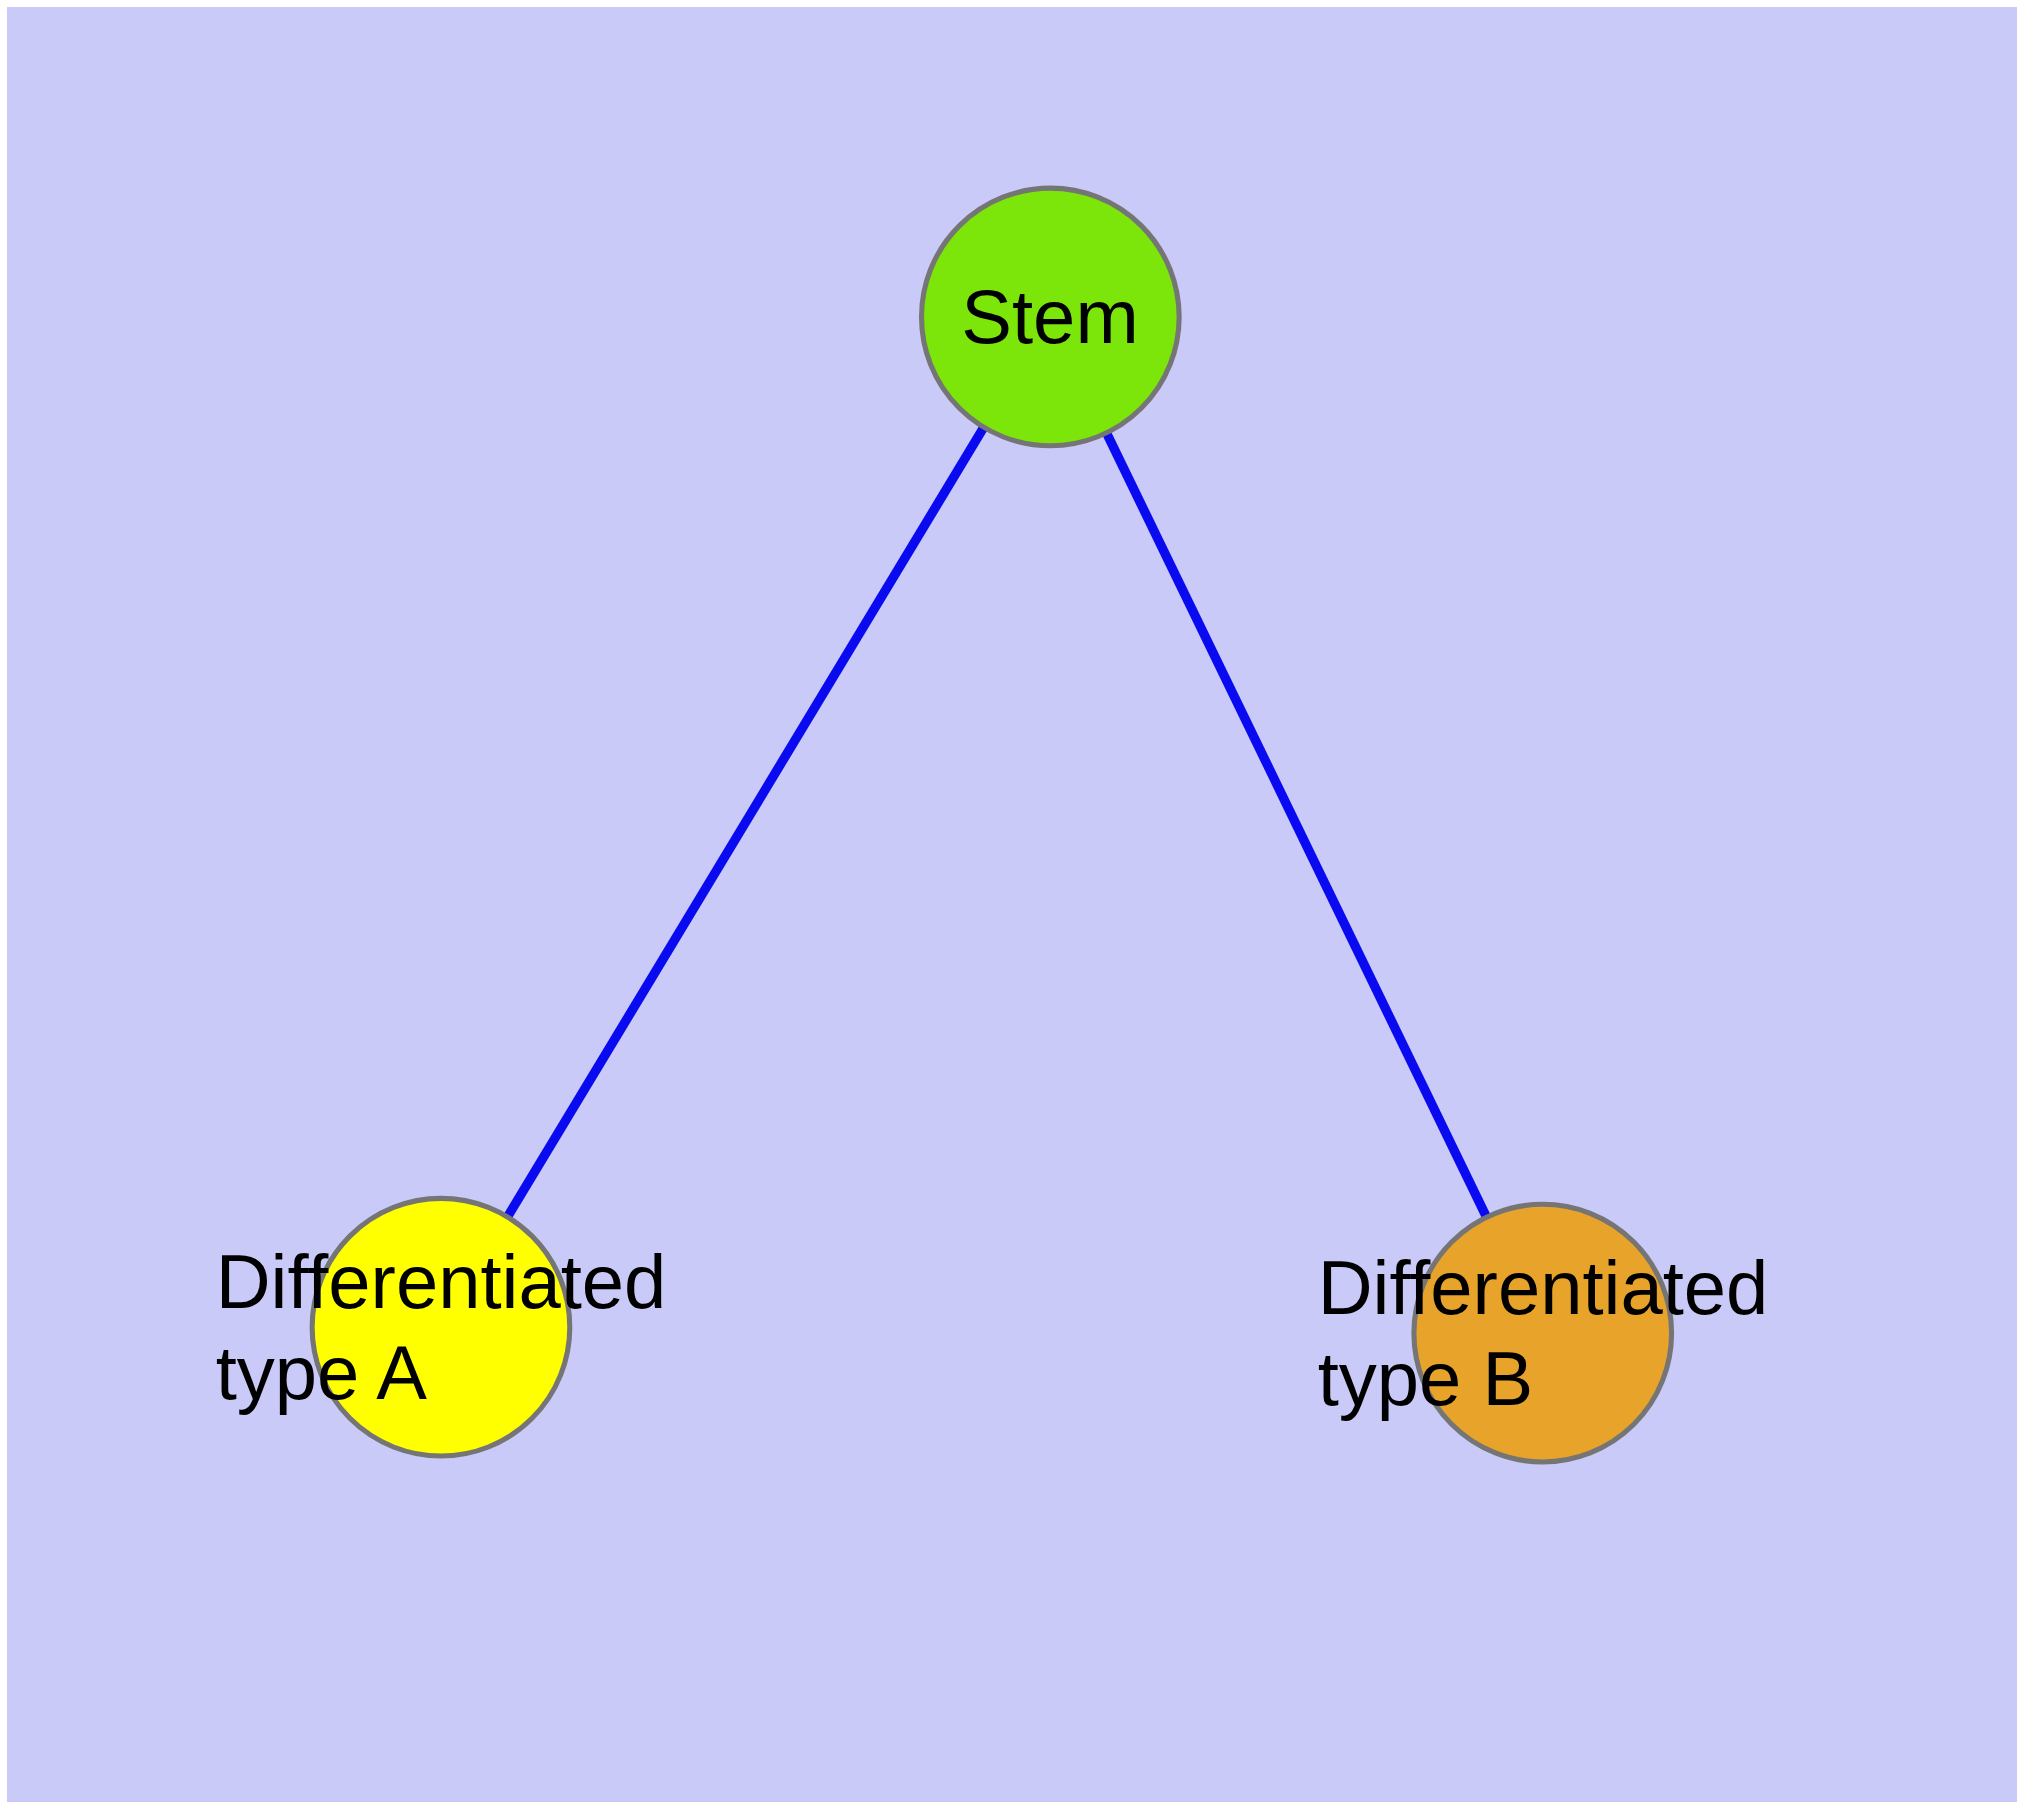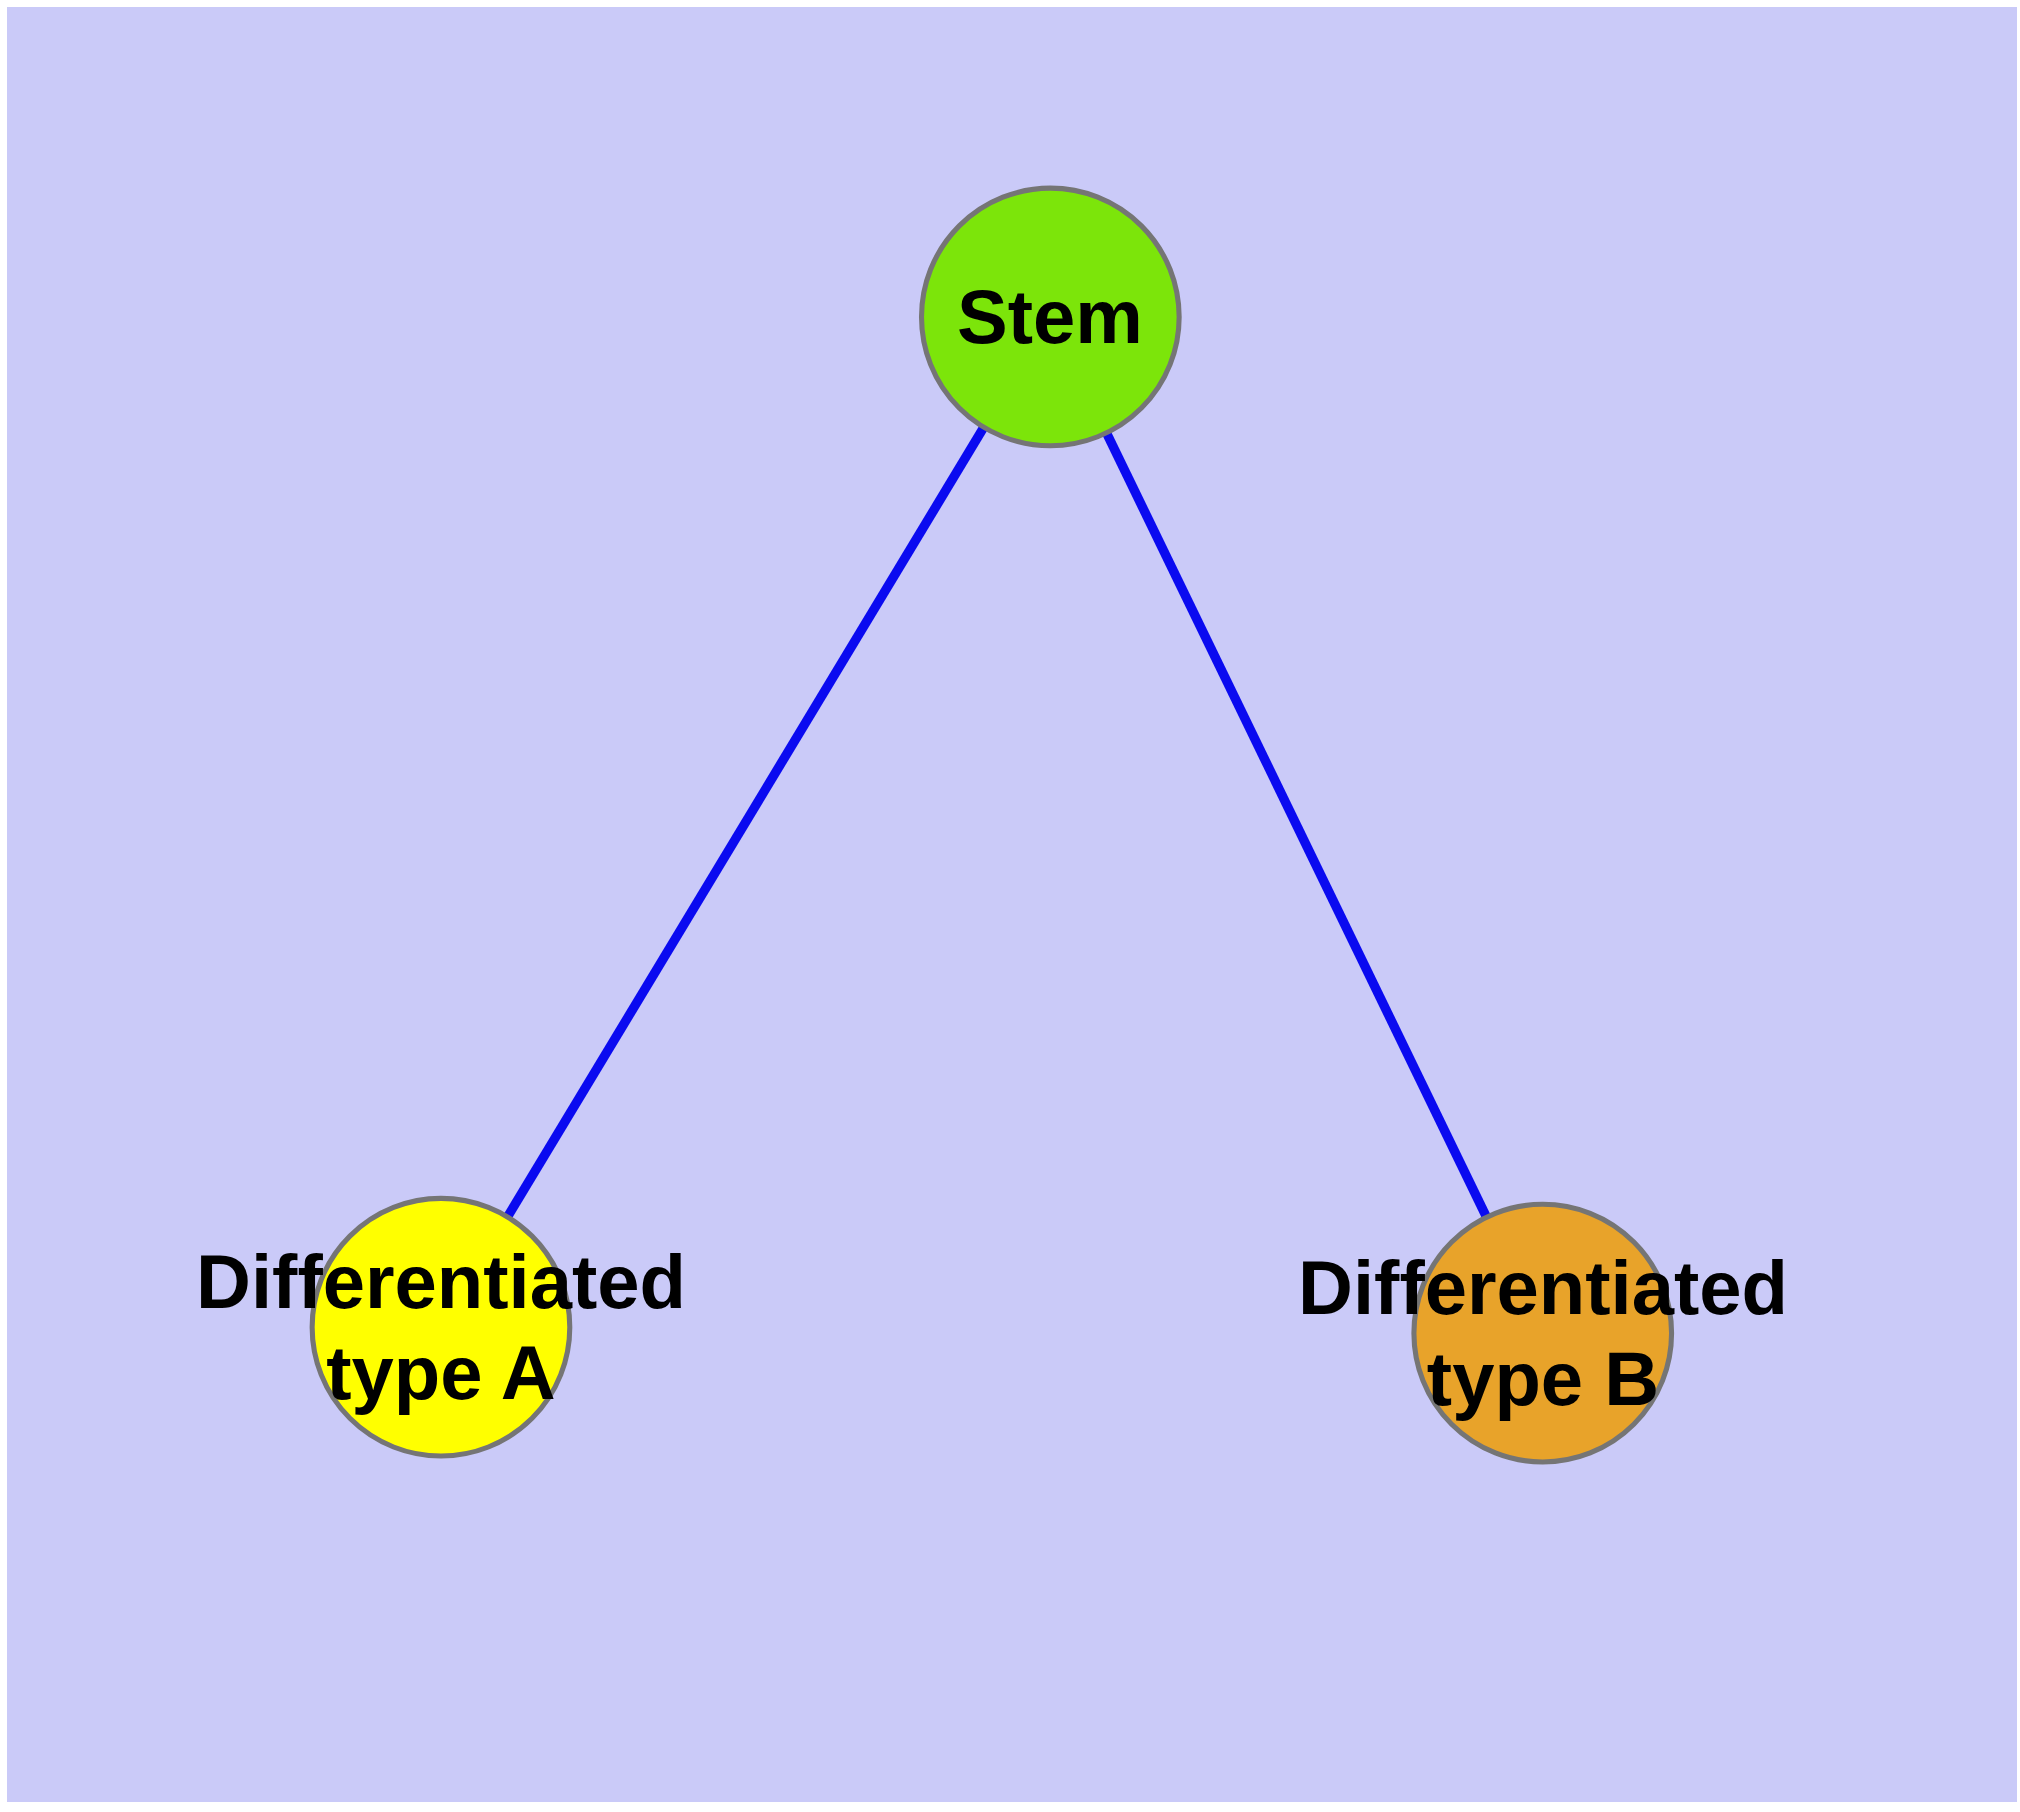--- a/index.html
+++ b/index.html
@@ -21,25 +21,25 @@
   .graph-svg {
     position: absolute;
     left: 0;
     top: 0;
     width: 2021px;
     height: 1812px;
   }
   .node-label {
     position: absolute;
     transform: translate(-50%, -50%);
-    font-weight: bold;
+    font-weight: normal;
     font-size: 76px;
     line-height: 1.2;
     color: #000000;
-    text-align: center;
+    text-align: left;
     white-space: pre-line;
     letter-spacing: 0px;
   }
 </style>
 </head>
 <body>
 
 <div class="page" style="background: rgb(255, 255, 255);">
   <div class="panel" style="background: rgb(202, 202, 248);"></div>
 

